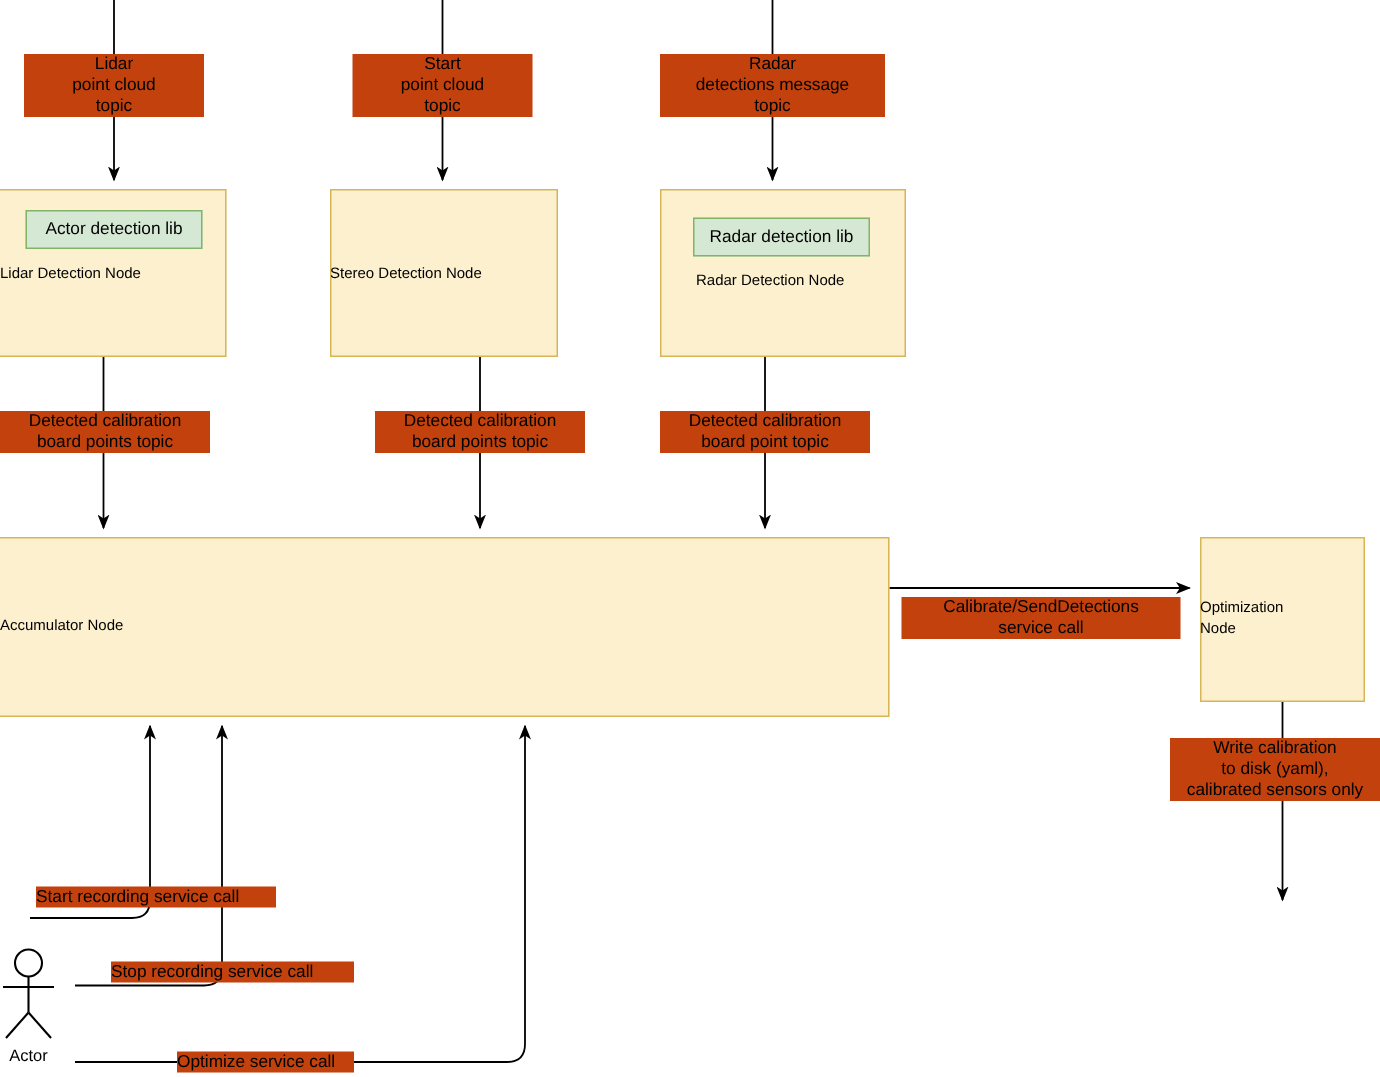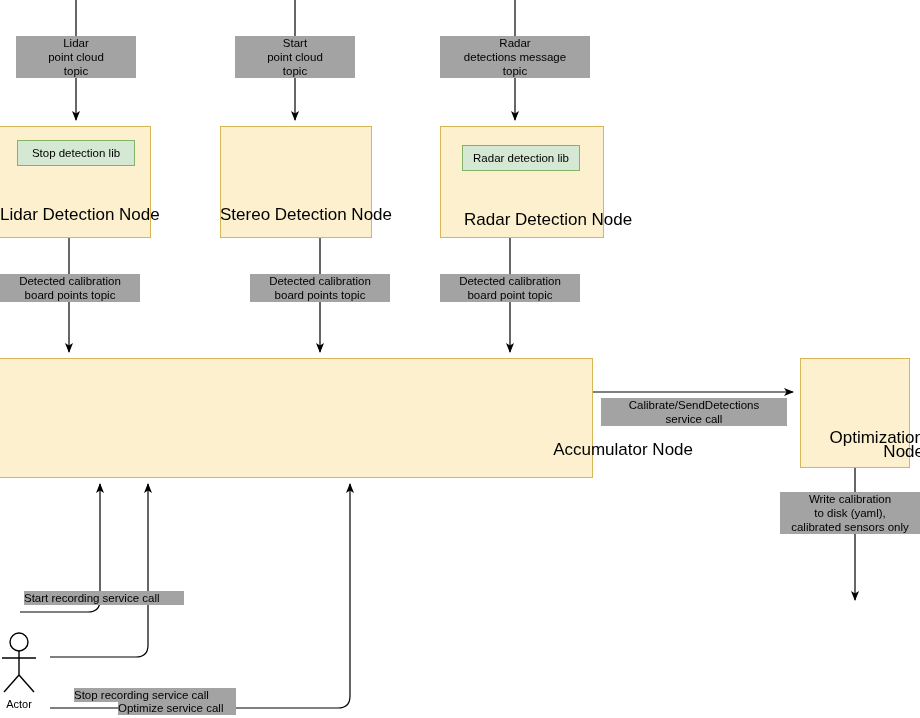--- a/index.html
+++ b/index.html
@@ -41,34 +41,33 @@
     display: flex;
     align-items: center;
     justify-content: center;
     font-size: 11.5px;
     line-height: 13px;
     color: #000;
     white-space: nowrap;
   }
   .node-label {
     position: absolute;
-    text-align: right;
-    font-size: 17px;
+    text-align: left;
+    font-size: 10px;
     line-height: 13.5px;
     color: #000;
     white-space: nowrap;
-    margin-top: 32px;
   }
   .edge-label {
     position: absolute;
     text-align: center;
     font-size: 11.5px;
     line-height: 14px;
     color: #000;
-    background: #a3a3a3;
+    background: #c2410c;
     white-space: nowrap;
   }
   .actor-label {
     position: absolute;
     font-size: 11px;
     line-height: 13px;
     color: #000;
     text-align: center;
     white-space: nowrap;
   }
@@ -140,21 +139,21 @@
   </div>
 
   <div class="edge-label" style="left:440px; top:36px; width:150px;">
     <div>Radar</div>
     <div>detections message</div>
     <div>topic</div>
   </div>
 
   <div class="node-box" style="left:-1px; top:126px; width:152px; height:112px;"></div>
   <div class="lib-box" style="left:17px; top:140px; width:118px; height:26px;">
-    <span>Stop detection lib</span>
+    <span>Actor detection lib</span>
   </div>
   <div class="node-label" style="left:0px; top:176px; width:151px;">Lidar Detection Node</div>
 
   <div class="node-box" style="left:220px; top:126px; width:152px; height:112px;"></div>
   <div class="node-label" style="left:220px; top:176px; width:152px;">Stereo Detection Node</div>
 
   <div class="node-box" style="left:440px; top:126px; width:164px; height:112px;"></div>
   <div class="lib-box" style="left:462px; top:145px; width:118px; height:26px;">
     <span>Radar detection lib</span>
   </div>
@@ -199,17 +198,17 @@
     <circle cx="19" cy="10" r="9" fill="none" stroke="#000000" stroke-width="1.4"></circle>
     <line x1="19" y1="19" x2="19" y2="43" stroke="#000000" stroke-width="1.4"></line>
     <line x1="2" y1="26" x2="36" y2="26" stroke="#000000" stroke-width="1.4"></line>
     <line x1="19" y1="43" x2="4" y2="60" stroke="#000000" stroke-width="1.4"></line>
     <line x1="19" y1="43" x2="34" y2="60" stroke="#000000" stroke-width="1.4"></line>
   </svg>
   <div class="actor-label" style="left:0px; top:698px; width:38px;">Actor</div>
 
   <div class="edge-label" style="left:24px; top:591px; width:160px; text-align:left;">Start recording service call</div>
 
-  <div class="edge-label" style="left:74px; top:641px; width:162px; text-align:left;margin-top:47px;">Stop recording service call</div>
+  <div class="edge-label" style="left:74px; top:641px; width:162px; text-align:left;">Stop recording service call</div>
 
   <div class="edge-label" style="left:118px; top:701px; width:118px; text-align:left;">Optimize service call</div>
 
 </div>
 
 </body></html>

